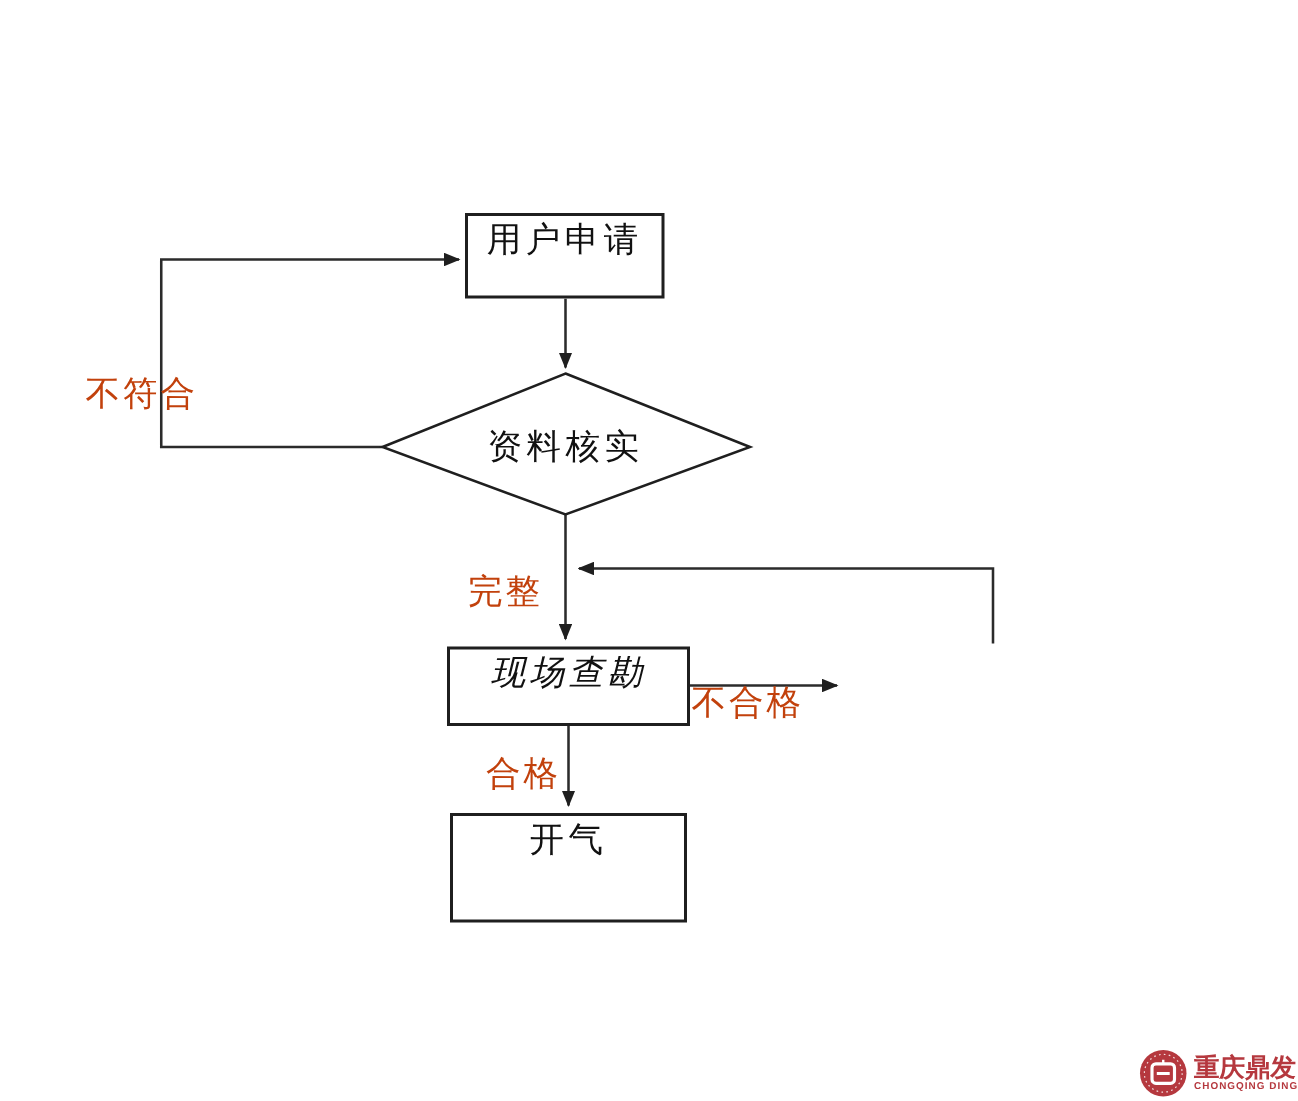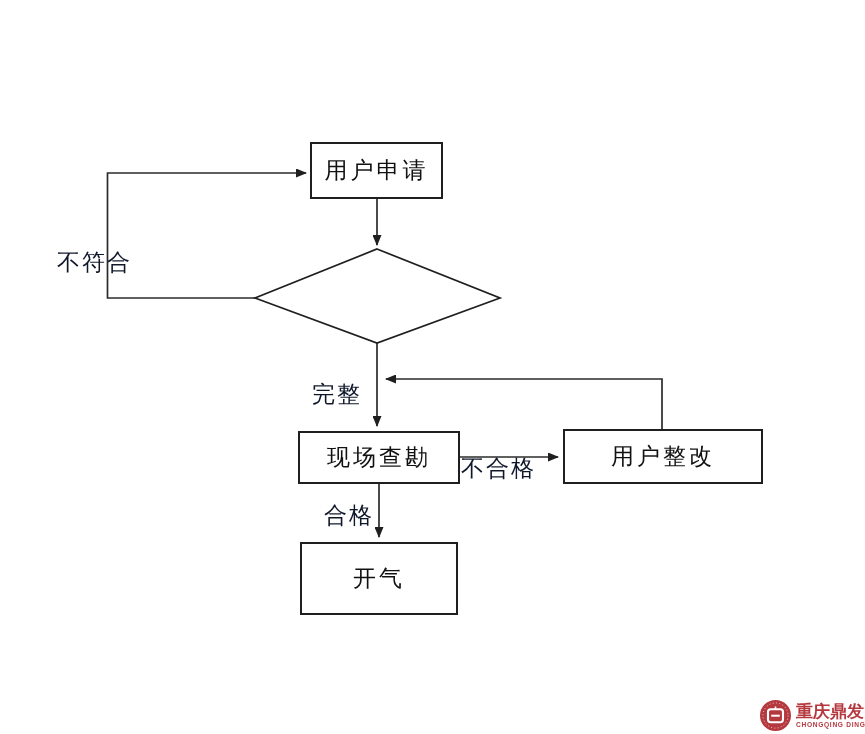--- a/index.html
+++ b/index.html
@@ -21,43 +21,42 @@
     top: 0;
     width: 865px;
     height: 734px;
   }
   .node {
     position: absolute;
     box-sizing: border-box;
     border: 2px solid #1f1f1f;
     background: #ffffff;
     display: flex;
-    align-items: center;
     justify-content: center;
     font-size: 23px;
     letter-spacing: 3px;
     color: #111111;
     white-space: nowrap;
   }
   .node-apply   { left: 310px; top: 142px; width: 133px; height: 57px; }
-  .node-survey  { left: 298px; top: 431px; width: 162px; height: 53px; }
+  .node-survey  { left: 298px; top: 431px; width: 162px; height: 53px; font-style: italic; }
   .node-rectify { left: 563px; top: 429px; width: 200px; height: 55px; }
   .node-gas     { left: 300px; top: 542px; width: 158px; height: 73px; }
   .diamond-label {
     position: absolute;
     left: 297px; top: 283px; width: 160px; height: 28px;
     display: flex; align-items: center; justify-content: center;
     font-size: 23px; letter-spacing: 3px; color: #111111;
     white-space: nowrap;
   }
   .edge-label {
     position: absolute;
     font-size: 23px;
     letter-spacing: 2px;
-    color: #0f172a;
+    color: #c2410c;
     white-space: nowrap;
   }
   .lbl-nonconform  { left: 57px;  top: 247px; }
   .lbl-complete    { left: 312px; top: 379px; }
   .lbl-unqualified { left: 461px; top: 425px; margin-top: 28px; }
   .lbl-qualified   { left: 324px; top: 500px; }
   .logo {
     position: absolute;
     left: 759px; top: 699px;
     display: flex;
@@ -110,28 +109,28 @@
 
     <path d="M379,484 L379,537" fill="none" stroke="#2b2b2b" stroke-width="1.7" marker-end="url(#arrow)"></path>
 
     <polygon points="377,249 500,298 377,343 255,298" fill="#ffffff" stroke="#1f1f1f" stroke-width="1.7"></polygon>
   </svg>
 
   <div class="node node-apply">
     <span>用户申请</span>
   </div>
 
+  <div class="diamond-label">
+    <span>资料核实</span>
+  </div>
 
   <div class="node node-survey">
     <span>现场查勘</span>
   </div>
 
-  <div class="node node-rectify">
-    <span>用户整改</span>
-  </div>
 
   <div class="node node-gas">
     <span>开气</span>
   </div>
 
   <div class="edge-label lbl-nonconform">不符合</div>
 
   <div class="edge-label lbl-complete">完整</div>
 
   <div class="edge-label lbl-unqualified">不合格</div>

